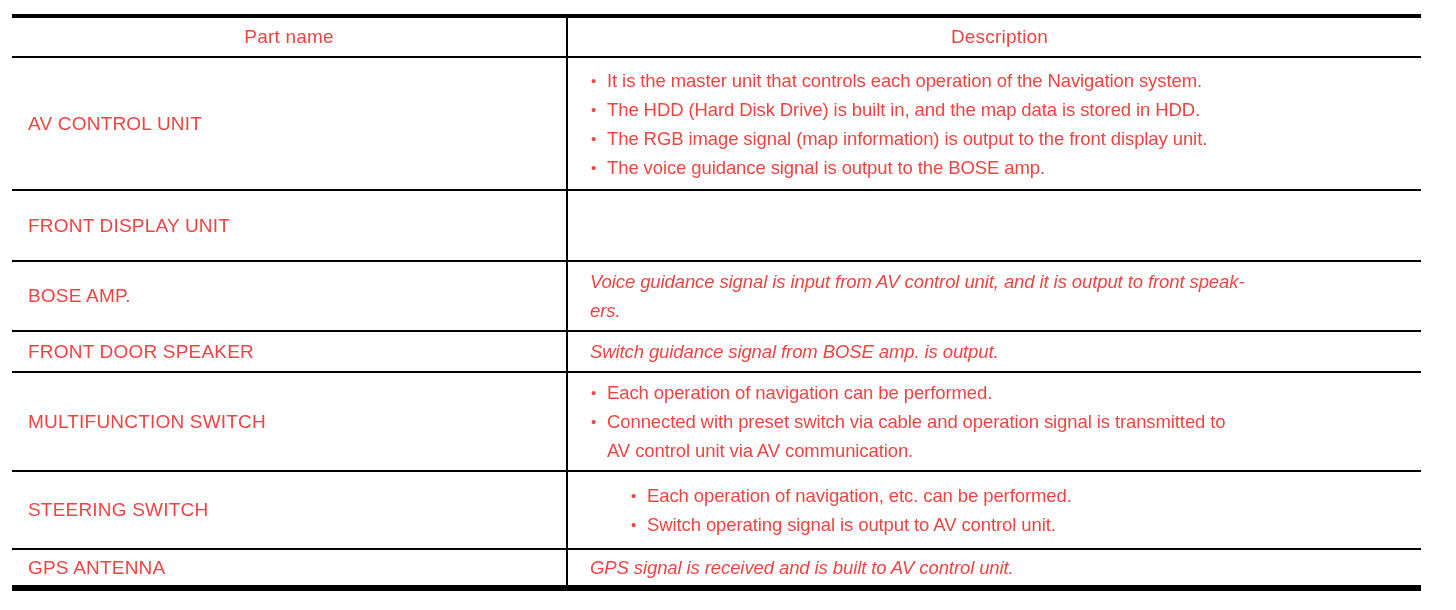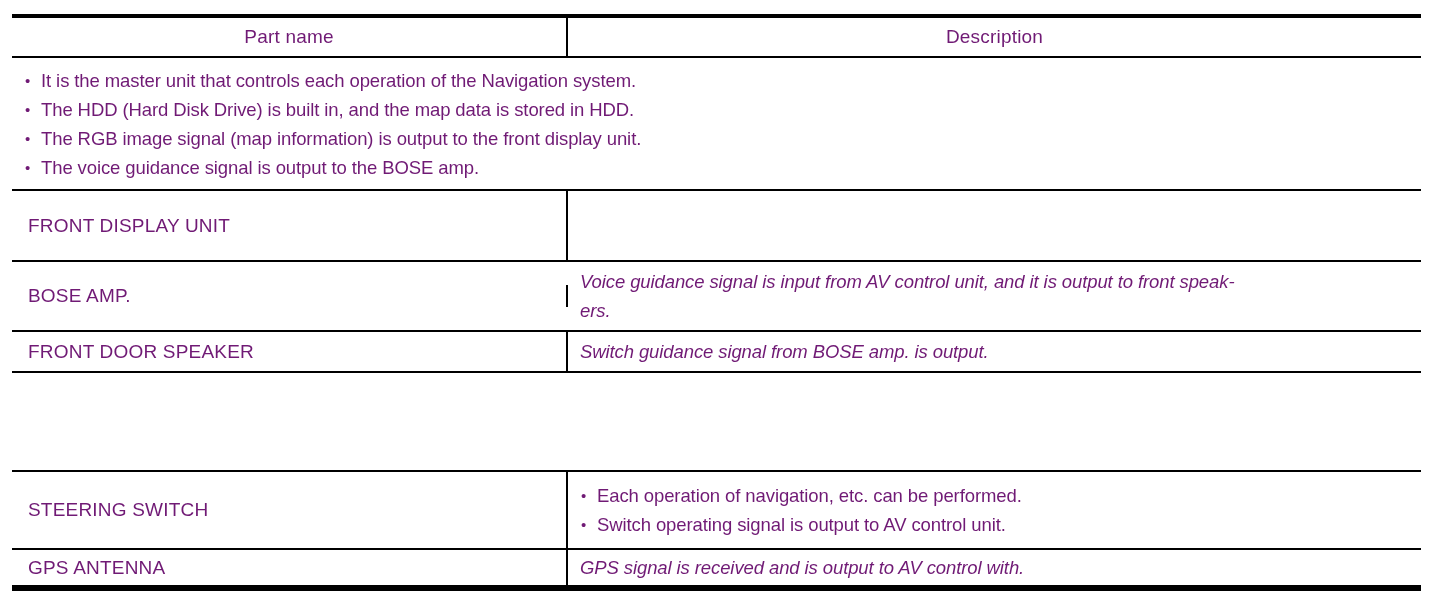--- a/index.html
+++ b/index.html
@@ -2,21 +2,21 @@
 <html lang="en"><head>
 <meta charset="utf-8">
 <style>
   html, body { margin: 0; padding: 0; background: #ffffff; }
   .page {
     position: relative;
     width: 1456px;
     height: 610px;
     background: #ffffff;
     font-family: "Liberation Sans", sans-serif;
-    color: #701a75;
+    color: #ef4444;
   }
   .parts-table {
     position: absolute;
     left: 12px;
     top: 14px;
     width: 1409px;
     border-top: 4px solid #000;
     border-bottom: 6px solid #000;
     box-sizing: border-box;
   }
@@ -39,36 +39,37 @@
   }
   .td-desc {
     flex: 1 1 auto;
     box-sizing: border-box;
     display: flex;
     flex-direction: column;
     justify-content: center;
     padding: 3px 4px 3px 12px;
     font-size: 18.5px;
     letter-spacing: -0.1px;
+    margin-left: 10px;
   }
   .header-row .td-part,
   .header-row .td-desc {
     justify-content: center;
     align-items: center;
     padding: 0;
     font-size: 19px;
     letter-spacing: 0.2px;
   }
   .header-row { min-height: 38px; }
   .row-1 { min-height: 131px; }
   .row-2 { min-height: 69px; }
-  .row-3 { min-height: 68px; align-items: center; }
+  .row-3 { min-height: 68px; }
   .row-4 { min-height: 39px; }
   .row-5 { min-height: 97px; }
-  .row-6 { min-height: 76px; }
+  .row-6 { min-height: 76px; gap: 40px; }
   .row-7 { min-height: 33px; }
   ul.bullets {
     margin: 0; padding: 0; list-style: none;
   }
   ul.bullets li {
     position: relative;
     padding-left: 17px;
     line-height: 29px;
     white-space: pre-wrap;
   }
@@ -91,20 +92,21 @@
 
 <div class="page">
   <div class="parts-table">
 
     <div class="tr header-row">
       <div class="td-part">Part name</div>
       <div class="td-desc">Description</div>
     </div>
 
     <div class="tr row-1">
+      <div class="td-part">AV CONTROL UNIT</div>
       <div class="td-desc">
         <ul class="bullets">
           <li>It is the master unit that controls each operation of the Navigation system.</li>
           <li>The HDD (Hard Disk Drive) is built in, and the map data is stored in HDD.</li>
           <li>The RGB image signal (map information) is output to the front display unit.</li>
           <li>The voice guidance signal is output to the BOSE amp.</li>
         </ul>
       </div>
     </div>
 
@@ -121,33 +123,41 @@
     </div>
 
     <div class="tr row-4">
       <div class="td-part">FRONT DOOR SPEAKER</div>
       <div class="td-desc">
         <div class="plain-text">Switch guidance signal from BOSE amp. is output.</div>
       </div>
     </div>
 
     <div class="tr row-5">
+      <div class="td-part">MULTIFUNCTION SWITCH</div>
+      <div class="td-desc">
+        <ul class="bullets">
+          <li>Each operation of navigation can be performed.</li>
+          <li>Connected with preset switch via cable and operation signal is transmitted to
+AV control unit via AV communication.</li>
+        </ul>
+      </div>
     </div>
 
     <div class="tr row-6">
       <div class="td-part">STEERING SWITCH</div>
       <div class="td-desc">
         <ul class="bullets">
           <li>Each operation of navigation, etc. can be performed.</li>
           <li>Switch operating signal is output to AV control unit.</li>
         </ul>
       </div>
     </div>
 
     <div class="tr row-7">
       <div class="td-part">GPS ANTENNA</div>
       <div class="td-desc">
-        <div class="plain-text">GPS signal is received and is output to AV control with.</div>
+        <div class="plain-text">GPS signal is received and is built to AV control unit.</div>
       </div>
     </div>
 
   </div>
 </div>
 
 </body></html>

